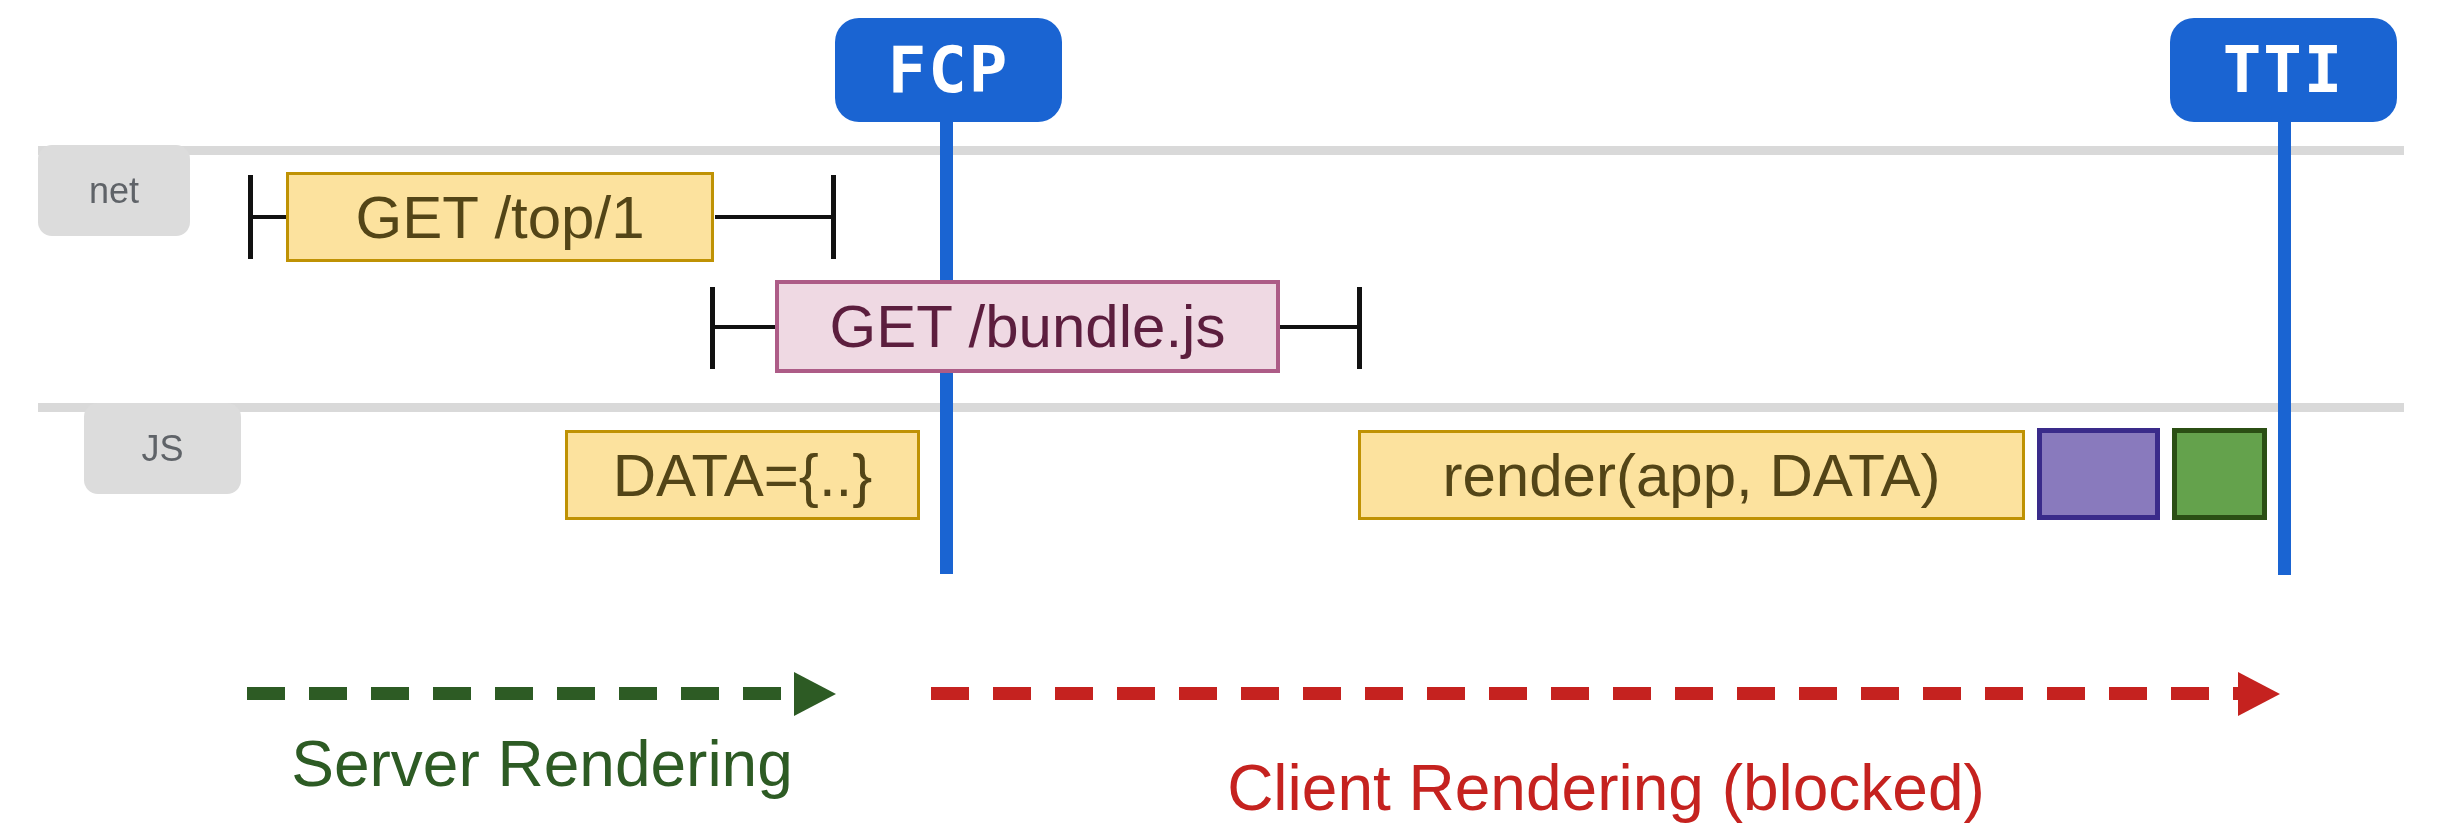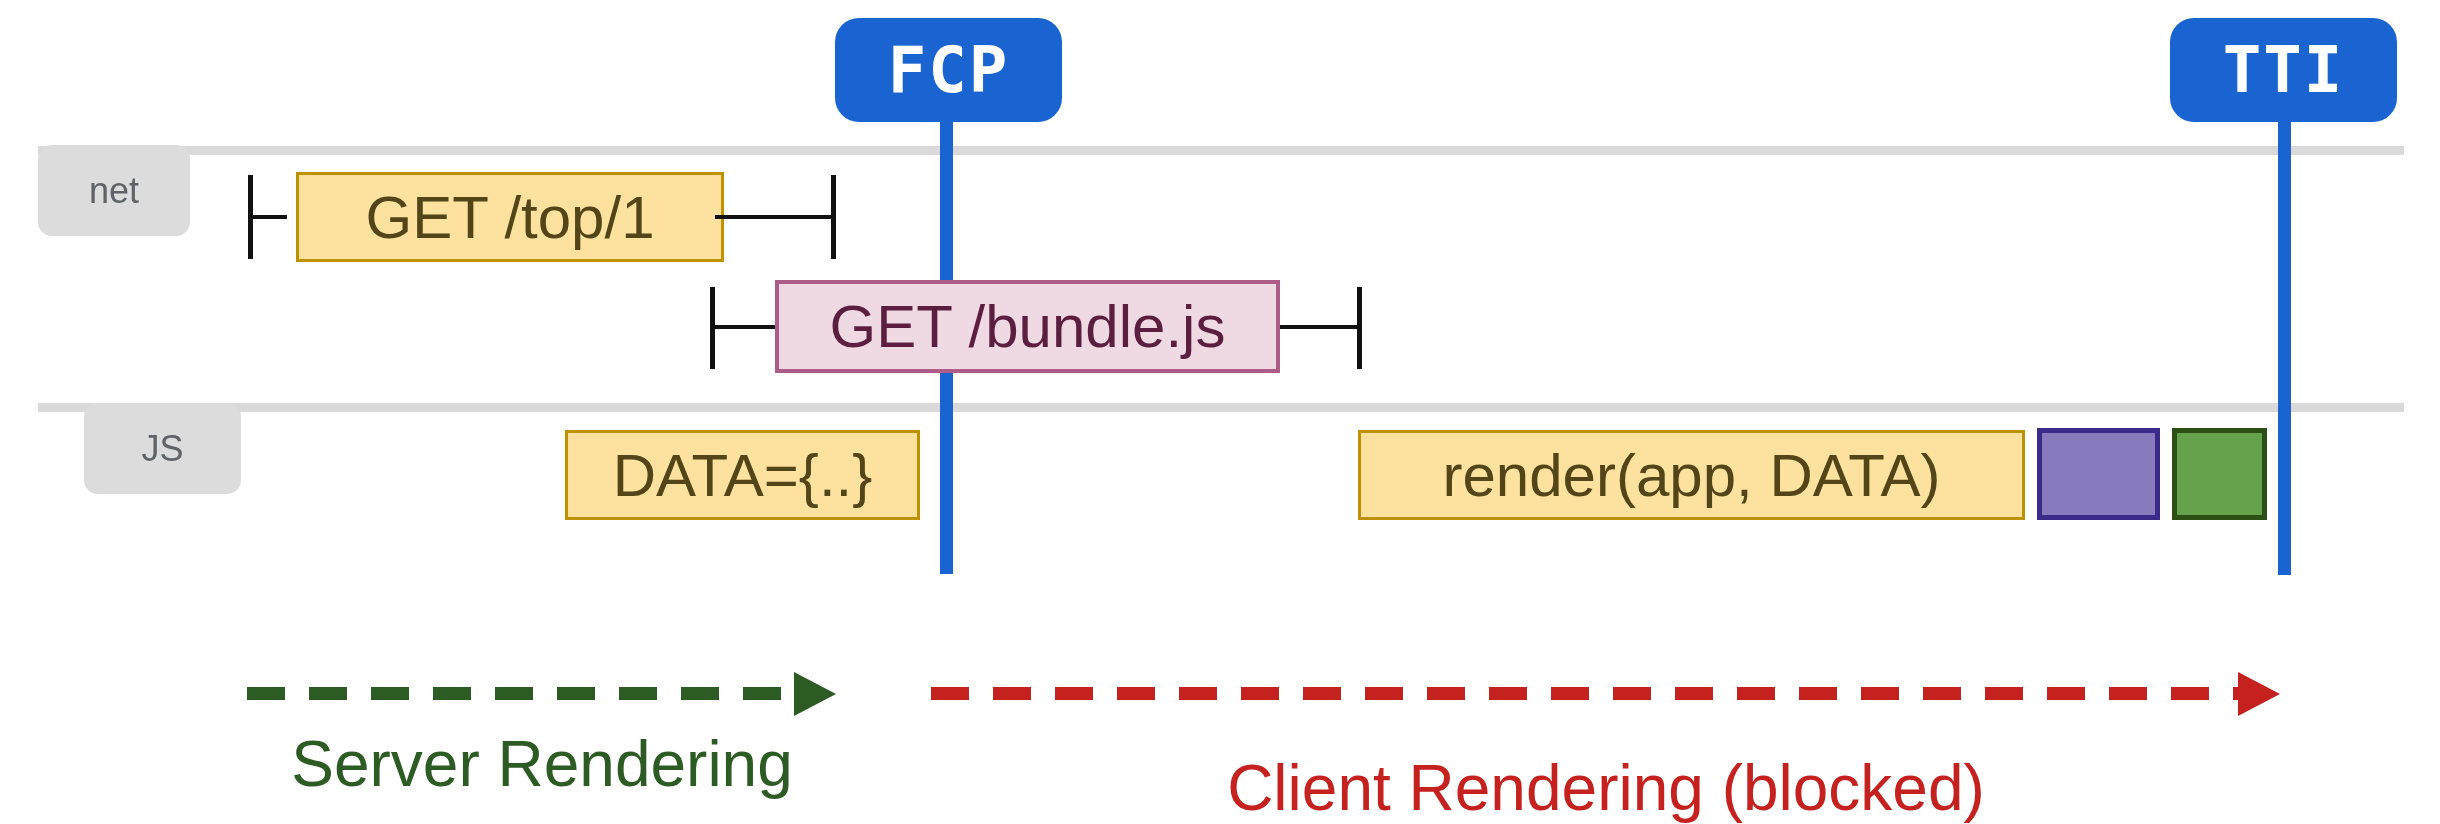--- a/index.html
+++ b/index.html
@@ -58,21 +58,21 @@
   .c1l{left:250px;top:215px;width:37px;} .c1r{left:715px;top:215px;width:118px;}
   .t2l{left:710px;top:287px;height:82px;} .t2r{left:1357px;top:287px;height:82px;}
   .c2l{left:712px;top:325px;width:63px;}  .c2r{left:1280px;top:325px;width:79px;}
   
   .box{
     position:absolute;z-index:2;display:flex;align-items:center;justify-content:center;
     font-size:60px;box-sizing:border-box;
   }
   .yellow{background:var(--yellow_fill);border:3px solid var(--yellow_border);color:var(--yellow_text);}
   .pink{background:var(--pink_fill);border:4px solid var(--pink_border);color:var(--pink_text);}
-  .req1{left:296px;top:172px;width:428px;height:90px;}
+  .req1{left:286px;top:172px;width:428px;height:90px;}
   .req2{left:775px;top:280px;width:505px;height:93px;}
   .data-box{left:565px;top:430px;width:355px;height:90px;}
   .render-box{left:1358px;top:430px;width:667px;height:90px;}
   .purple-box{left:2037px;top:428px;width:123px;height:92px;background:var(--purple_fill);border:5px solid var(--purple_border);}
   .green-box{left:2172px;top:428px;width:95px;height:92px;background:var(--green_fill);border:5px solid var(--green_border);}
   
   .dash{position:absolute;top:687px;height:13px;z-index:2;}
   .dash-green{left:247px;width:550px;
     background:repeating-linear-gradient(to right,var(--server_green) 0 38px,transparent 38px 62px);}
   .dash-red{left:931px;width:1308px;

